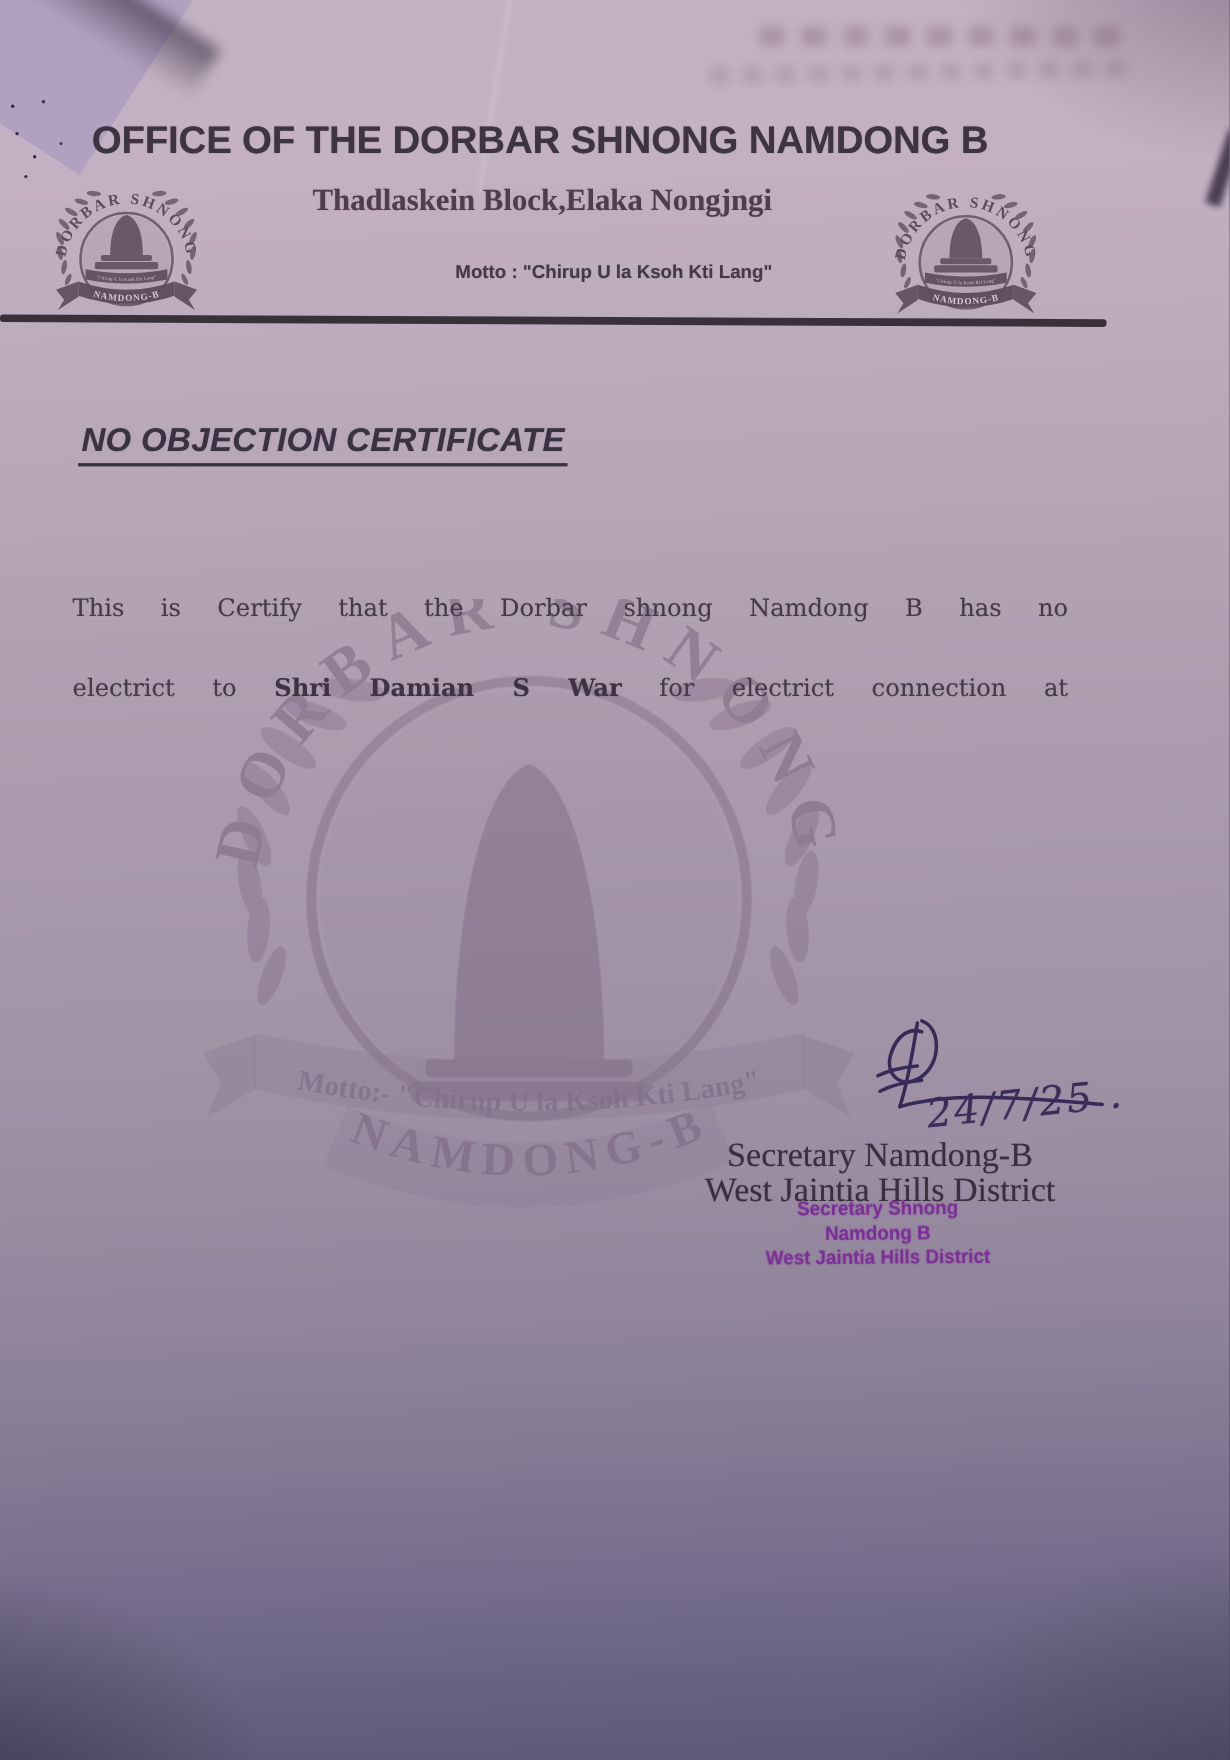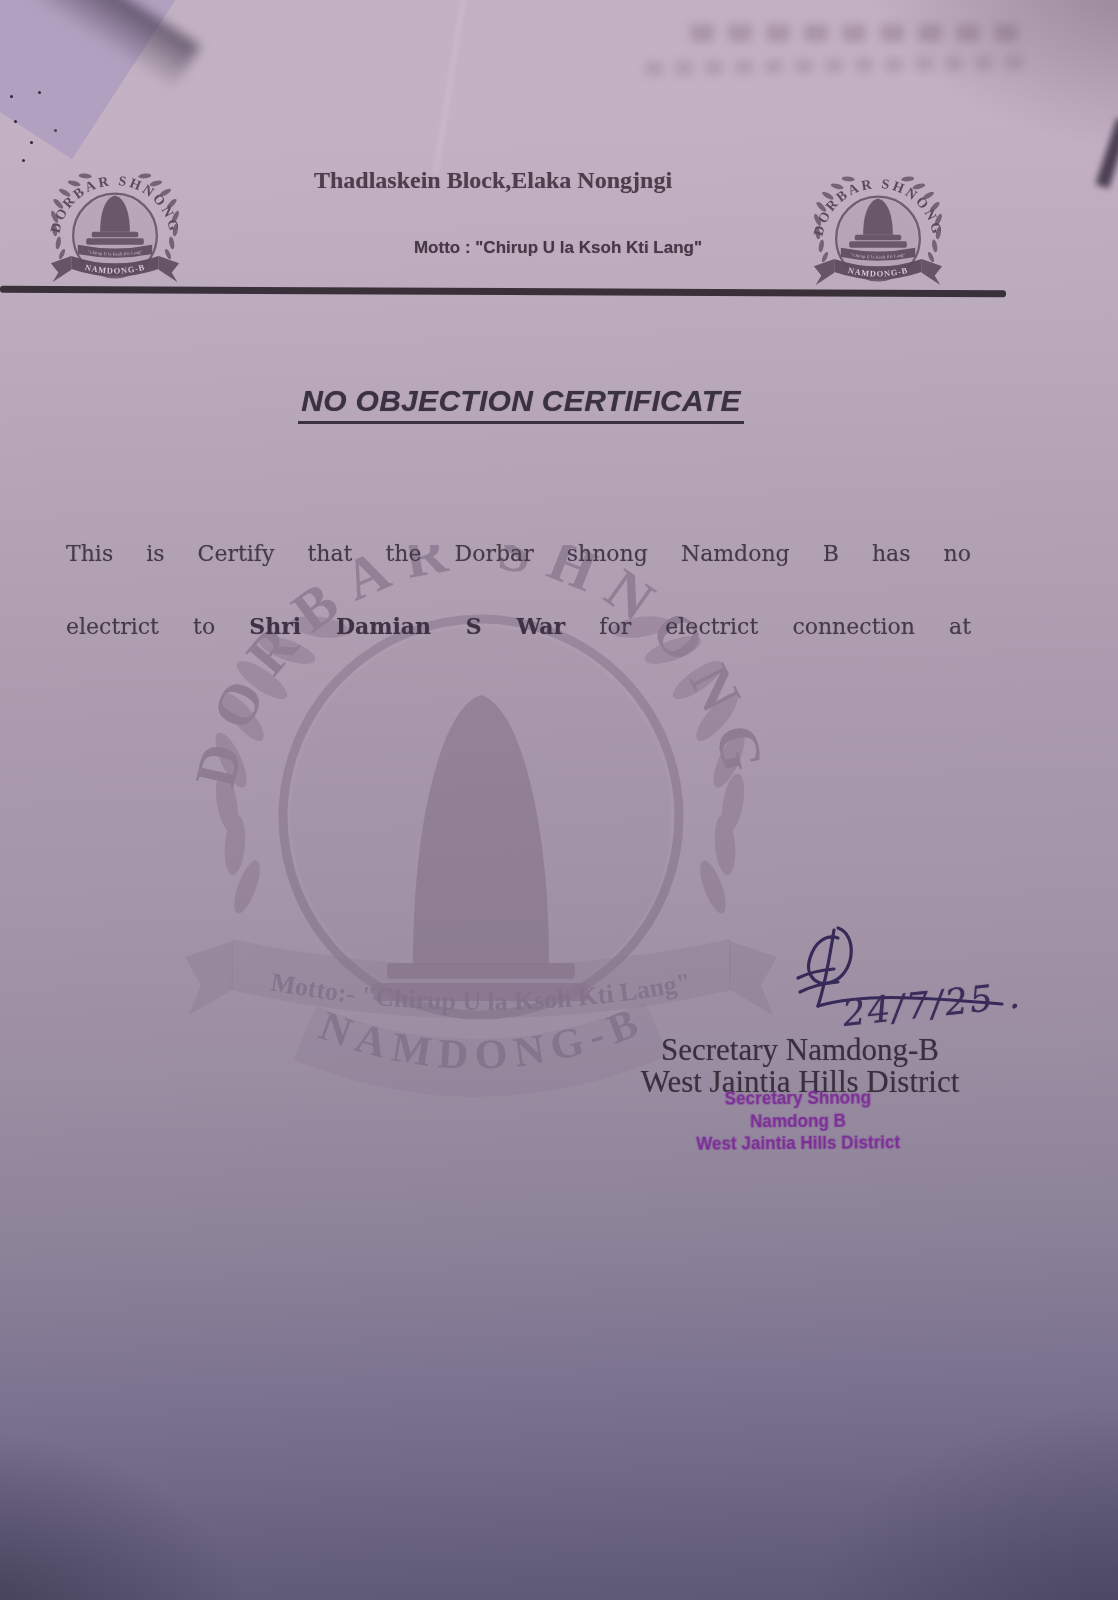--- a/index.html
+++ b/index.html
@@ -27,33 +27,33 @@
   .smudge-2{left:645px;top:58px;width:380px;height:15px;filter:blur(5px);opacity:.38;transform:rotate(-1deg);
     background:repeating-linear-gradient(90deg, rgba(96,70,92,.5) 0 18px, rgba(96,70,92,0) 18px 30px);}
   .crease{left:448px;top:-4px;width:3px;height:180px;background:rgba(255,255,255,.16);filter:blur(2px);transform:rotate(9deg);}
   .edge-sliver{left:1106px;top:118px;width:14px;height:70px;background:#4c3f53;filter:blur(3px);transform:rotate(18deg);}
 
   
   .office-title{left:41px;top:108px;width:900px;text-align:center;
     font-size:35px;font-weight:bold;color:#3e3340;letter-spacing:-.2px;
     text-shadow:0 0 1px rgba(62,51,64,.55);}
   .addr{width:900px;text-align:center;font-family:"Liberation Serif",serif;font-weight:bold;
-    font-size:24px;color:#503d4c;text-shadow:0 0 1px rgba(80,61,76,.4);}
+    font-size:28px;color:#503d4c;text-shadow:0 0 1px rgba(80,61,76,.4);}
   .addr1{left:43px;top:167px;}
   .addr2{left:43px;top:197px;}
   .motto-line{left:108px;top:238px;width:900px;text-align:center;
     font-size:17px;font-weight:bold;color:#473845;text-shadow:0 0 1px rgba(71,56,69,.45);}
   .rule{left:0px;top:288px;width:1006px;height:7px;background:#39303a;border-radius:3px;transform:rotate(.25deg);}
 
   .seal{filter:blur(.3px);}
   .seal-left{left:36px;top:157px;width:158px;height:142px;}
   .seal-right{left:799px;top:160px;width:158px;height:142px;}
 
   
-  .noc-title-wrap{left:71px;top:384px;width:900px;text-align:center;}
+  .noc-title-wrap{left:71px;top:384px;width:900px;text-align:left;}
   .noc-title{display:inline-block;font-size:30px;font-weight:bold;font-style:italic;
     color:#3a3142;letter-spacing:.3px;border-bottom:3.5px solid #3a3142;padding:0 3px 3px;
     text-shadow:0 0 1px rgba(58,49,66,.5);}
 
   
   .body-text{left:66px;top:518px;width:905px;font-family:"DejaVu Serif",serif;
     font-size:22px;color:#453a49;text-shadow:0 0 1px rgba(69,58,73,.4);}
   .body-line{line-height:72px;height:72px;text-align:justify;text-align-last:justify;}
   .body-line.last{text-align-last:left;}
   .bold-name{font-weight:bold;color:#3e3244;}
@@ -137,20 +137,21 @@
         <text font-family="Liberation Serif, serif" font-size="4.6" fill="#cfc2d0" letter-spacing=".2">
           <textPath href="#s-band" startOffset="50%" text-anchor="middle">"Chirup U la Ksoh Kti Lang"</textPath>
         </text>
         <text font-family="Liberation Serif, serif" font-weight="bold" font-size="9" fill="#d6c9d6" letter-spacing="1">
           <textPath href="#s-rib" startOffset="50%" text-anchor="middle">NAMDONG-B</textPath>
         </text>
       </symbol>
     </defs>
   </svg>
 
+  <div class="abs office-title">OFFICE OF THE DORBAR SHNONG NAMDONG B</div>
   <div class="abs addr addr1">Thadlaskein Block,Elaka Nongjngi</div>
   <div class="abs motto-line">Motto : "Chirup U la Ksoh Kti Lang"</div>
 
   <svg class="abs seal seal-left" viewBox="0 0 170 152">
       <use href="#dorbar-seal"></use>
     </svg>
   <svg class="abs seal seal-right" viewBox="0 0 170 152">
       <use href="#dorbar-seal"></use>
     </svg>
 

